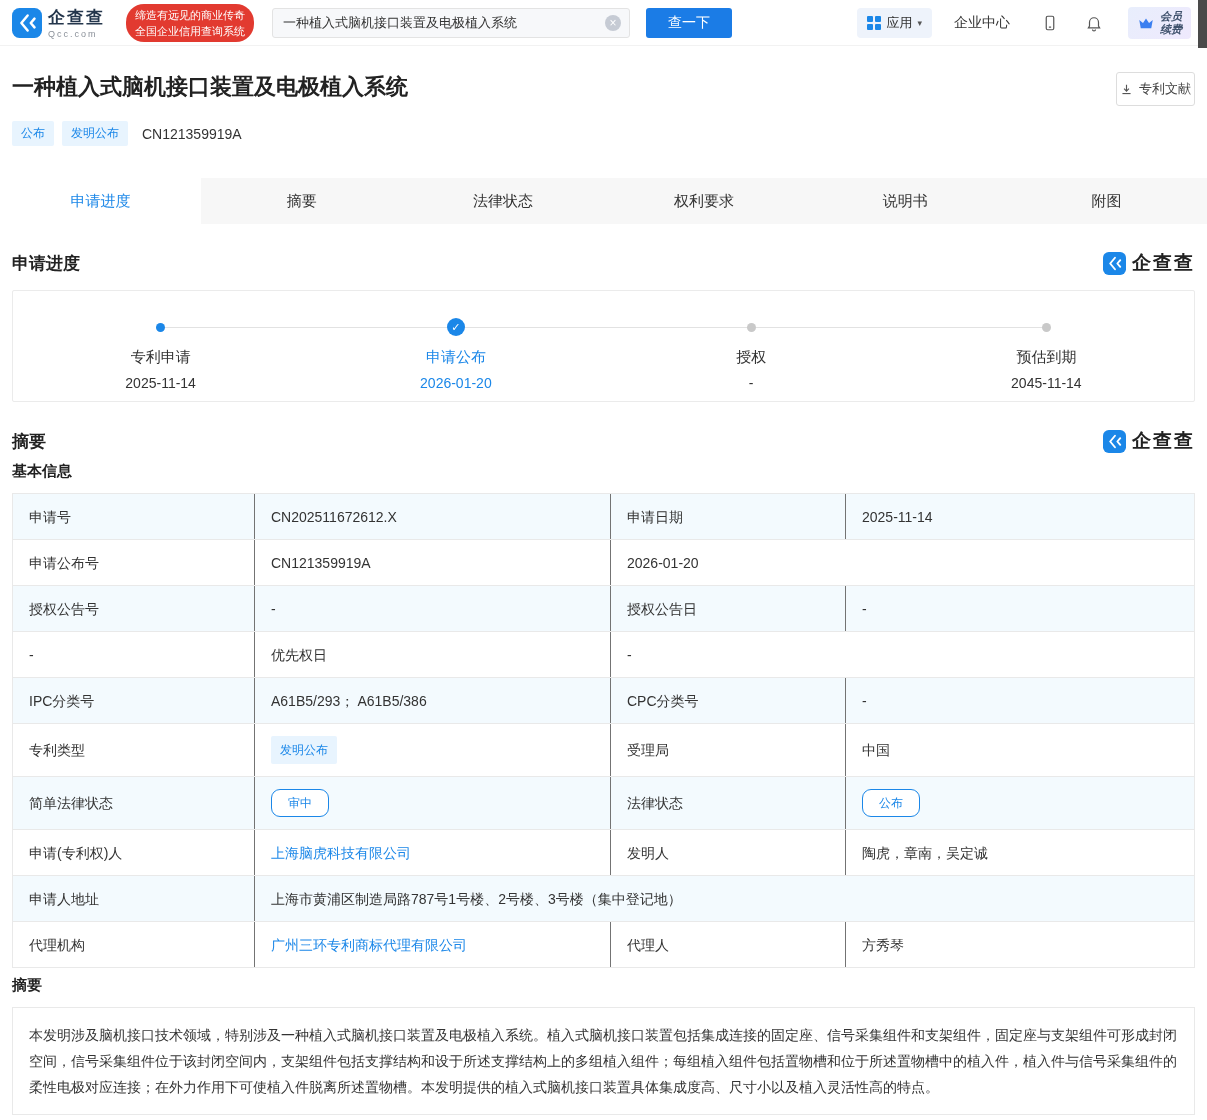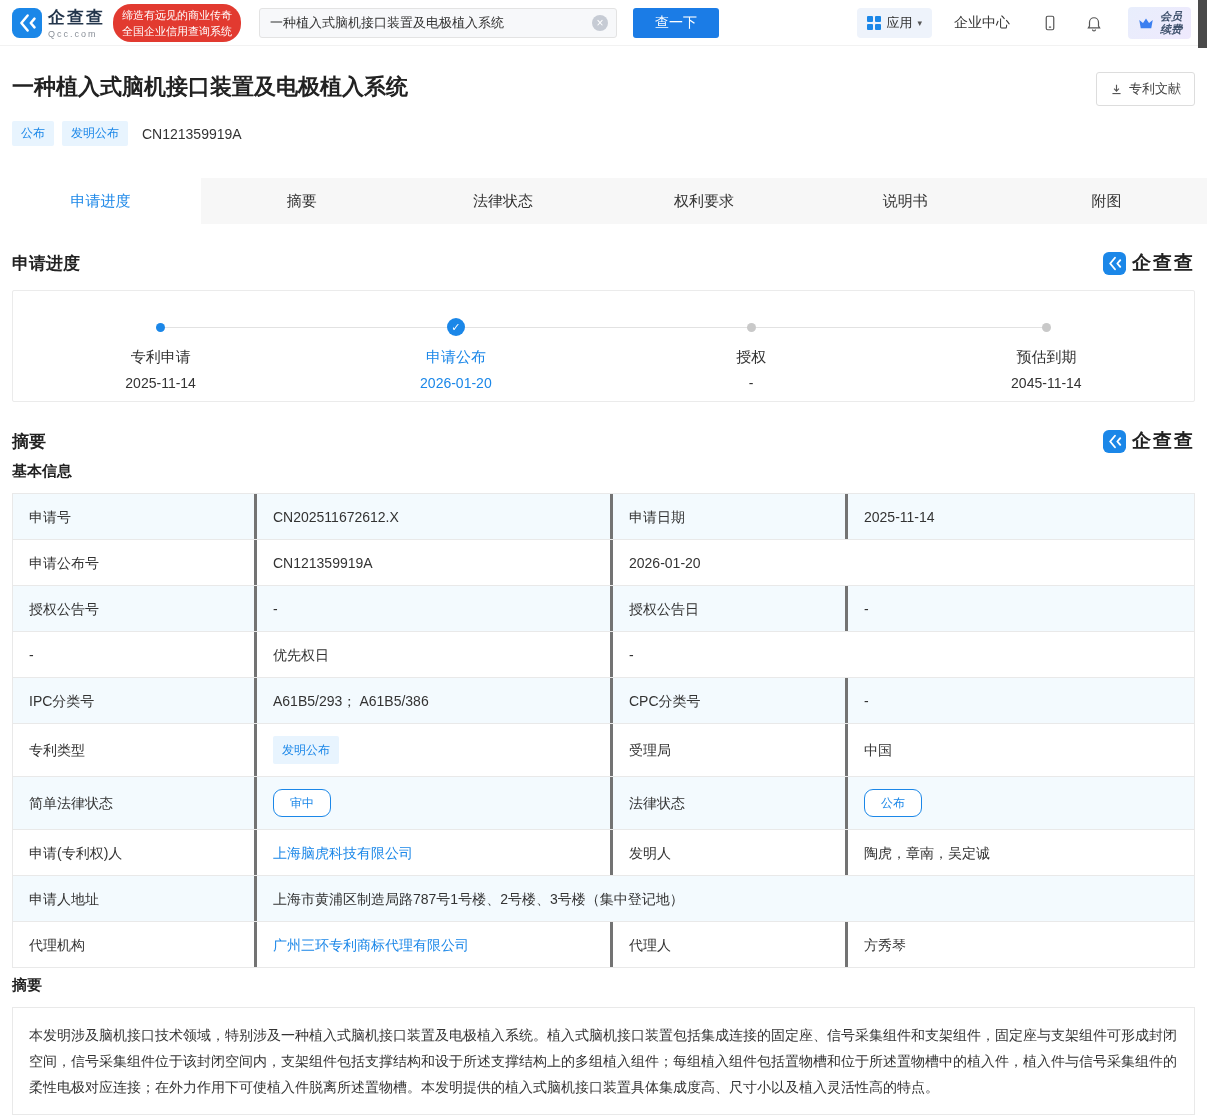--- a/index.html
+++ b/index.html
@@ -7,37 +7,37 @@
   body {
     font-family: "Liberation Sans", "DejaVu Sans", sans-serif;
     color: #333; background: #fff; overflow: hidden; position: relative;
   }
   
   .topbar { height: 46px; display: flex; align-items: center; padding: 0 16px 0 12px; gap: 8px; border-bottom: 1px solid #f2f2f2; }
   .logo { display: flex; align-items: center; gap: 6px; cursor: pointer; }
   .logo-mark { width: 30px; height: 30px; flex: 0 0 auto; }
   .logo-text .brand { font-size: 17px; font-weight: bold; color: #24364c; letter-spacing: 2px; }
   .logo-text .domain { font-size: 9px; color: #8a9099; letter-spacing: 2px; }
-  .slogan { background: #e23a30; color: #fff; font-size: 11px; line-height: 16px; padding: 3px 9px; margin-left: 0; white-space: nowrap; border-radius: 18px; }
+  .slogan { background: #e23a30; color: #fff; font-size: 11px; line-height: 16px; padding: 3px 9px; margin-left: 13px; white-space: nowrap; border-radius: 18px; }
   .searchbox { position: relative; margin-left: 10px; width: 358px; height: 30px; }
   .searchbox input { width: 100%; height: 100%; border: 1px solid #e3e3e3; background: #f7f8fa; border-radius: 3px; padding: 0 32px 0 10px; font-size: 13px; color: #333; font-family: inherit; outline: none; }
   .clear { position: absolute; right: 9px; top: 7px; width: 16px; height: 16px; border-radius: 50%; background: #c6cbd4; color: #fff; font-size: 12px; line-height: 16px; text-align: center; cursor: pointer; }
   .search-btn { height: 30px; padding: 0 22px; background: #1b7ce6; color: #fff; border: none; border-radius: 3px; font-size: 14px; margin-left: 8px; cursor: pointer; font-family: inherit; }
   .spacer { flex: 1; }
   .apps-pill { display: flex; align-items: center; gap: 5px; background: #eef3fb; border-radius: 4px; padding: 6px 10px; font-size: 13px; color: #333; cursor: pointer; }
   .caret { font-size: 9px; color: #555; }
   .nav-link { font-size: 14px; color: #333; margin: 0 14px; cursor: pointer; white-space: nowrap; }
   .icon-btn { margin: 0 9px; cursor: pointer; display: flex; align-items: center; }
   .vip { display: flex; align-items: center; gap: 5px; background: linear-gradient(135deg, #e8eefc, #efe9fd); padding: 3px 9px; border-radius: 4px; cursor: pointer; margin-left: 8px; }
   .vip-text div { font-size: 11px; line-height: 13px; color: #41536e; font-weight: bold; font-style: italic; }
   
   .content { padding: 0 12px; }
   .title-row { display: flex; justify-content: space-between; align-items: flex-start; margin-top: 26px; }
   h1.page-title { font-size: 22px; color: #222; font-weight: bold; }
-  .doc-btn { display: flex; align-items: center; gap: 6px; border: 1px solid #ddd; background: #fff; border-radius: 3px; padding: 7px 13px; font-size: 13px; color: #444; cursor: pointer; font-family: inherit; }
+  .doc-btn { display: flex; align-items: center; gap: 6px; border: 1px solid #ddd; background: #fff; border-radius: 3px; padding: 7px 3px; font-size: 13px; color: #444; cursor: pointer; font-family: inherit; }
   .meta-row { display: flex; align-items: center; gap: 8px; margin-top: 15px; }
   .tag-fill { background: #e8f4fe; color: #1b87e8; font-size: 12px; padding: 4px 9px; border-radius: 2px; white-space: nowrap; }
   .patent-no { font-size: 14px; color: #333; margin-left: 6px; }
   
   .tabs { display: flex; margin-top: 32px; background: #f7f7f7; }
   .tab { flex: 1; text-align: center; line-height: 46px; font-size: 15px; color: #333; cursor: pointer; }
   .tab.active { background: #fff; color: #1b87e8; }
   
   .section-head { display: flex; justify-content: space-between; align-items: center; margin-top: 26px; }
   .section-head h2 { font-size: 17px; color: #222; font-weight: bold; }
@@ -55,21 +55,21 @@
   .m-date { font-size: 14px; color: #333; margin-top: 8px; }
   .milestone.current .m-name, .milestone.current .m-date { color: #1b87e8; }
   
   h3.sub { font-size: 15px; color: #222; font-weight: bold; margin-top: 8px; }
   .table { border: 1px solid #e9e9e9; margin-top: 12px; }
   .trow { display: grid; grid-template-columns: 241px 356px 235px 1fr; background: #fff; }
   .trow.span-row { grid-template-columns: 241px 1fr; }
   .trow + .trow { border-top: 1px solid #e9e9e9; }
   .trow.alt { background: #f3fafe; }
   .tcell { padding: 12px 16px; font-size: 14px; line-height: 20px; min-height: 45px; display: flex; align-items: center; }
-  .tcell + .tcell { border-left: 3px solid #737373; }
+  .tcell + .tcell { border-left: 1px solid #737373; }
   .link { color: #1b87e8; cursor: pointer; }
   .tag-outline { border: 1px solid #1b87e8; color: #1b87e8; background: #fff; font-size: 12px; padding: 3px 16px; border-radius: 9px; white-space: nowrap; }
   
   .abstract { border: 1px solid #e9e9e9; margin-top: 12px; padding: 14px 16px; font-size: 14px; line-height: 26px; color: #333; }
   
   .scrollbar-thumb { position: absolute; top: 0; right: 0; width: 9px; height: 48px; background: #4a4a4a; z-index: 50; }
 </style>
 </head>
 <body>
 

